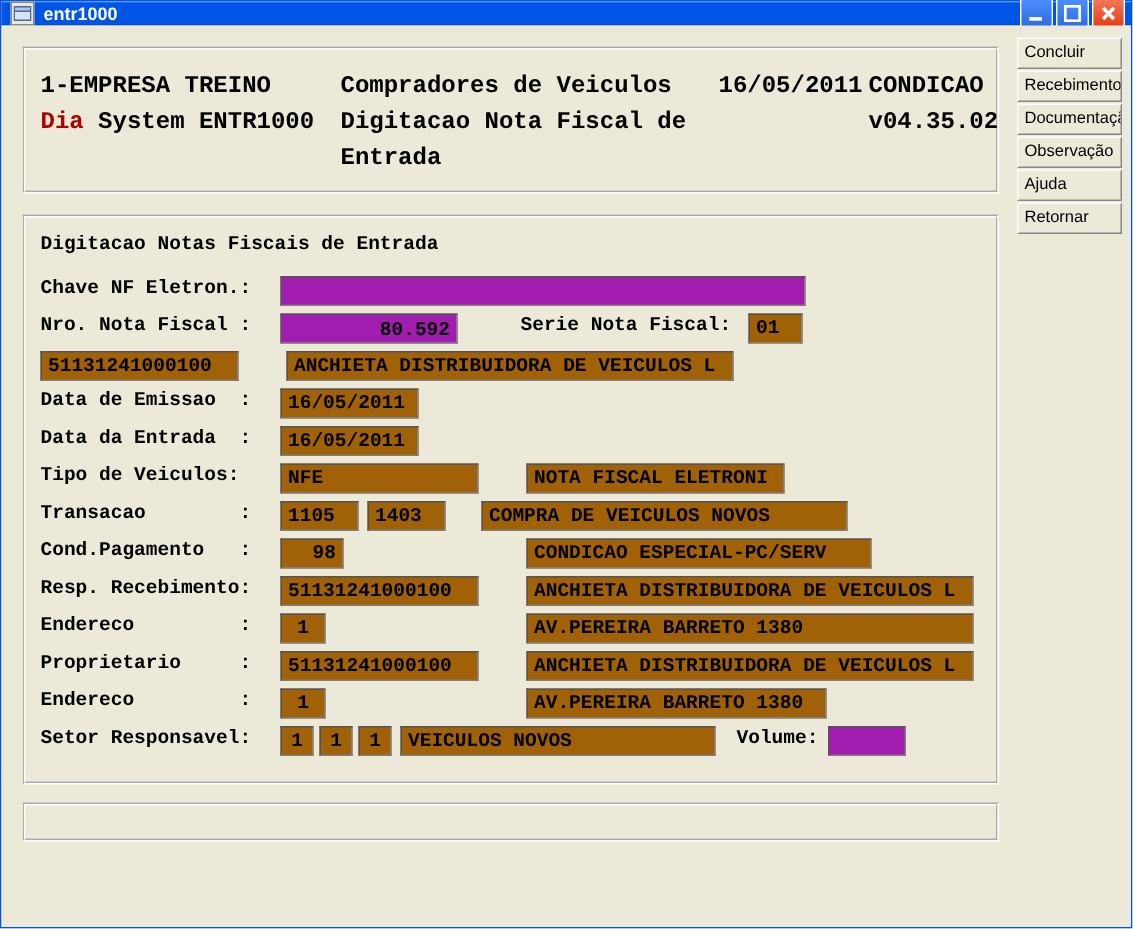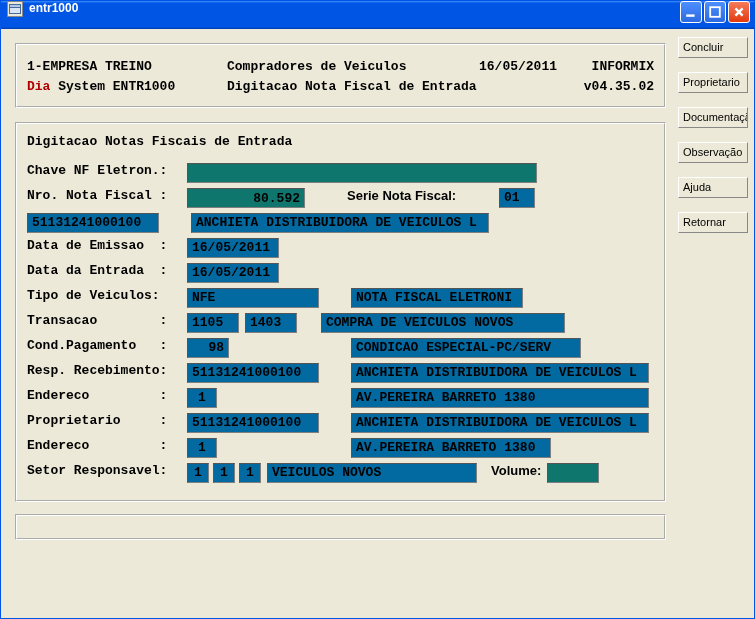--- a/index.html
+++ b/index.html
@@ -13,23 +13,24 @@
   }
   .window {
     width: 755px;
     height: 619px;
     background: #ece9d8;
     border: 1px solid #0055e5;
     display: flex;
     flex-direction: column;
   }
   .titlebar {
-    height: 28px;
+    height: 16px;
     background: linear-gradient(to bottom, #3e8fff 0%, #0055e5 8%, #0055e5 92%, #003db0 100%);
     display: flex;
+    align-items: center;
     padding: 0 4px 0 6px;
     color: #fff;
   }
   .titlebar .icon {
     width: 16px; height: 16px;
     background: #ece9d8;
     margin-right: 6px;
     display: inline-flex;
     align-items: center;
     justify-content: center;
@@ -62,42 +63,42 @@
   }
   .main {
     flex: 1;
     padding: 14px 10px 10px 14px;
   }
   .sidebar {
     width: 78px;
     padding: 8px 6px 8px 2px;
     display: flex;
     flex-direction: column;
-    gap: 14px;
+    gap: 1px;
   }
   .side-btn {
     height: 21px;
     background: #ece9d8;
     border: 1px solid #fff;
     border-right-color: #888;
     border-bottom-color: #888;
     font-size: 11px;
     text-align: left;
     padding: 0 4px;
     line-height: 19px;
     cursor: pointer;
     white-space: nowrap;
     overflow: hidden;
   }
   .header-band {
     border: 2px groove #fff;
     padding: 12px 10px 10px 10px;
     margin-bottom: 14px;
     font-family: "Courier New", monospace;
-    font-size: 13px;
+    font-size: 16px;
     font-weight: bold;
     line-height: 1.5;
   }
   .hdr-row { display: flex; }
   .hdr-col1 { width: 200px; }
   .hdr-col2 { flex: 1; }
   .hdr-col3 { width: 100px; text-align: left; }
   .hdr-col4 { width: 75px; text-align: right; }
   .red { color: #b00000; }
   .form-frame {
@@ -122,47 +123,47 @@
     font-family: "Courier New", monospace;
     font-size: 13px;
     font-weight: bold;
     white-space: pre;
   }
   .inp {
     height: 20px;
     border: 1px solid #7f7f7f;
     border-top-color: #555;
     border-left-color: #555;
-    background: #0f766e;
+    background: #a21caf;
     font-family: "Courier New", monospace;
     font-size: 13px;
     font-weight: bold;
     padding: 0 4px;
     line-height: 18px;
   }
   .ro {
-    background: #0369a1;
+    background: #a16207;
     border: 1px solid #7f7f7f;
     border-top-color: #555;
     border-left-color: #555;
     height: 20px;
     font-family: "Courier New", monospace;
     font-size: 13px;
     font-weight: bold;
     padding: 0 4px;
     line-height: 18px;
     overflow: hidden;
     white-space: nowrap;
   }
   .status-bar {
     border: 2px groove #fff;
     height: 26px;
   }
   .lbl-inline {
-    font-family: Liberation Sans, sans-serif;
+    font-family: Liberation Mono, monospace;
     font-size: 13px;
     font-weight: bold;
     white-space: pre;
   }
   .rt { text-align: right; }
   .ct { text-align: center; }
 </style>
 </head>
 <body>
 
@@ -198,21 +199,21 @@
   </div>
 
   <div class="client">
     <div class="main">
 
       <div class="header-band">
         <div class="hdr-row">
           <div class="hdr-col1">1-EMPRESA TREINO</div>
           <div class="hdr-col2">Compradores de Veiculos</div>
           <div class="hdr-col3">16/05/2011</div>
-          <div class="hdr-col4">INFORMIX</div>
+          <div class="hdr-col4">CONDICAO</div>
         </div>
         <div class="hdr-row">
           <div class="hdr-col1"><span class="red">Dia</span><span> System  ENTR1000</span></div>
           <div class="hdr-col2">Digitacao Nota Fiscal de Entrada</div>
           <div class="hdr-col3"></div>
           <div class="hdr-col4">v04.35.02</div>
         </div>
       </div>
 
       <div class="form-frame">
@@ -313,21 +314,21 @@
           <input class="inp" style="width: 52px;" value="">
         </div>
       </div>
 
       <div class="status-bar"></div>
 
     </div>
 
     <div class="sidebar">
       <div class="side-btn">Concluir</div>
-      <div class="side-btn">Proprietario</div>
+      <div class="side-btn">Recebimento</div>
       <div class="side-btn">Documentação</div>
       <div class="side-btn">Observação</div>
       <div class="side-btn">Ajuda</div>
       <div class="side-btn">Retornar</div>
     </div>
   </div>
 
 </div>
 
 </body></html>

